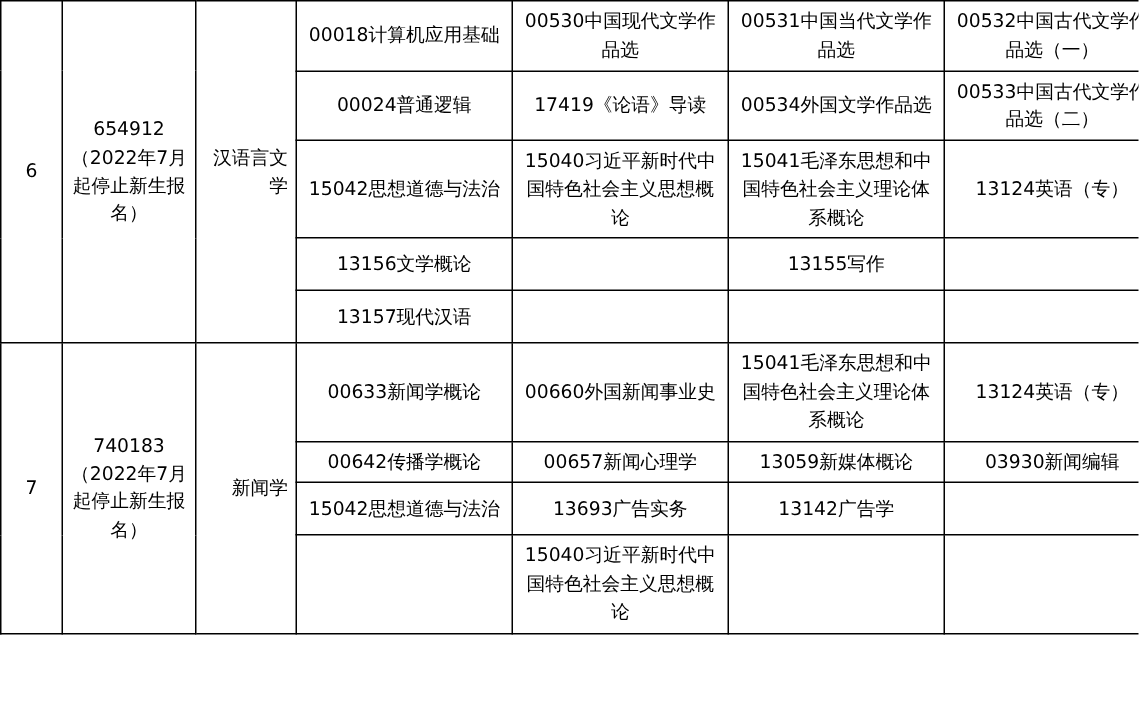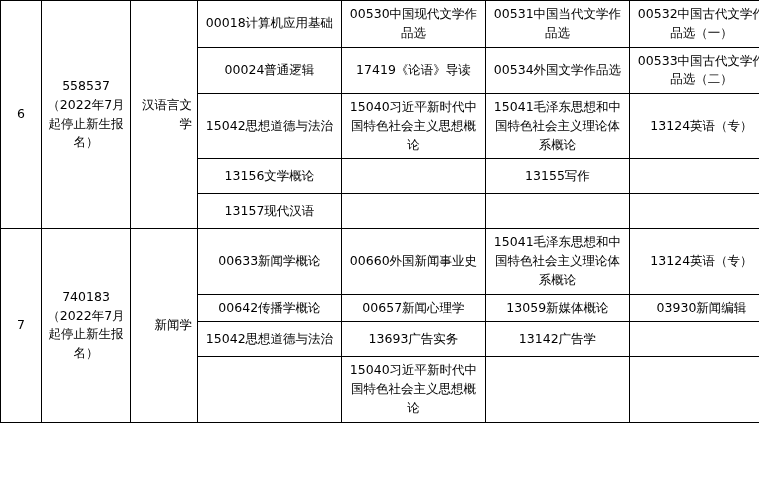--- a/index.html
+++ b/index.html
@@ -35,21 +35,21 @@
   td.empty-cell { padding: 0; height: 26px; }
 </style>
 </head>
 <body>
 
 <table class="exam-table">
   <tbody>
 
     <tr>
       <td class="col-index" rowspan="5">6</td>
-      <td class="col-major" rowspan="5">558537（2022年7月起停止新生报名）</td>
+      <td class="col-major" rowspan="5">654912（2022年7月起停止新生报名）</td>
       <td class="col-name" rowspan="5">汉语言文学</td>
       <td class="col-sub">00018计算机应用基础</td>
       <td class="col-sub center-text">00530中国现代文学作品选</td>
       <td class="col-sub center-text">00531中国当代文学作品选</td>
       <td class="col-sub center-text">00532中国古代文学作品选（一）</td>
 
     </tr>
     <tr>
       <td class="col-sub">00024普通逻辑</td>
       <td class="col-sub center-text">17419《论语》导读</td>

